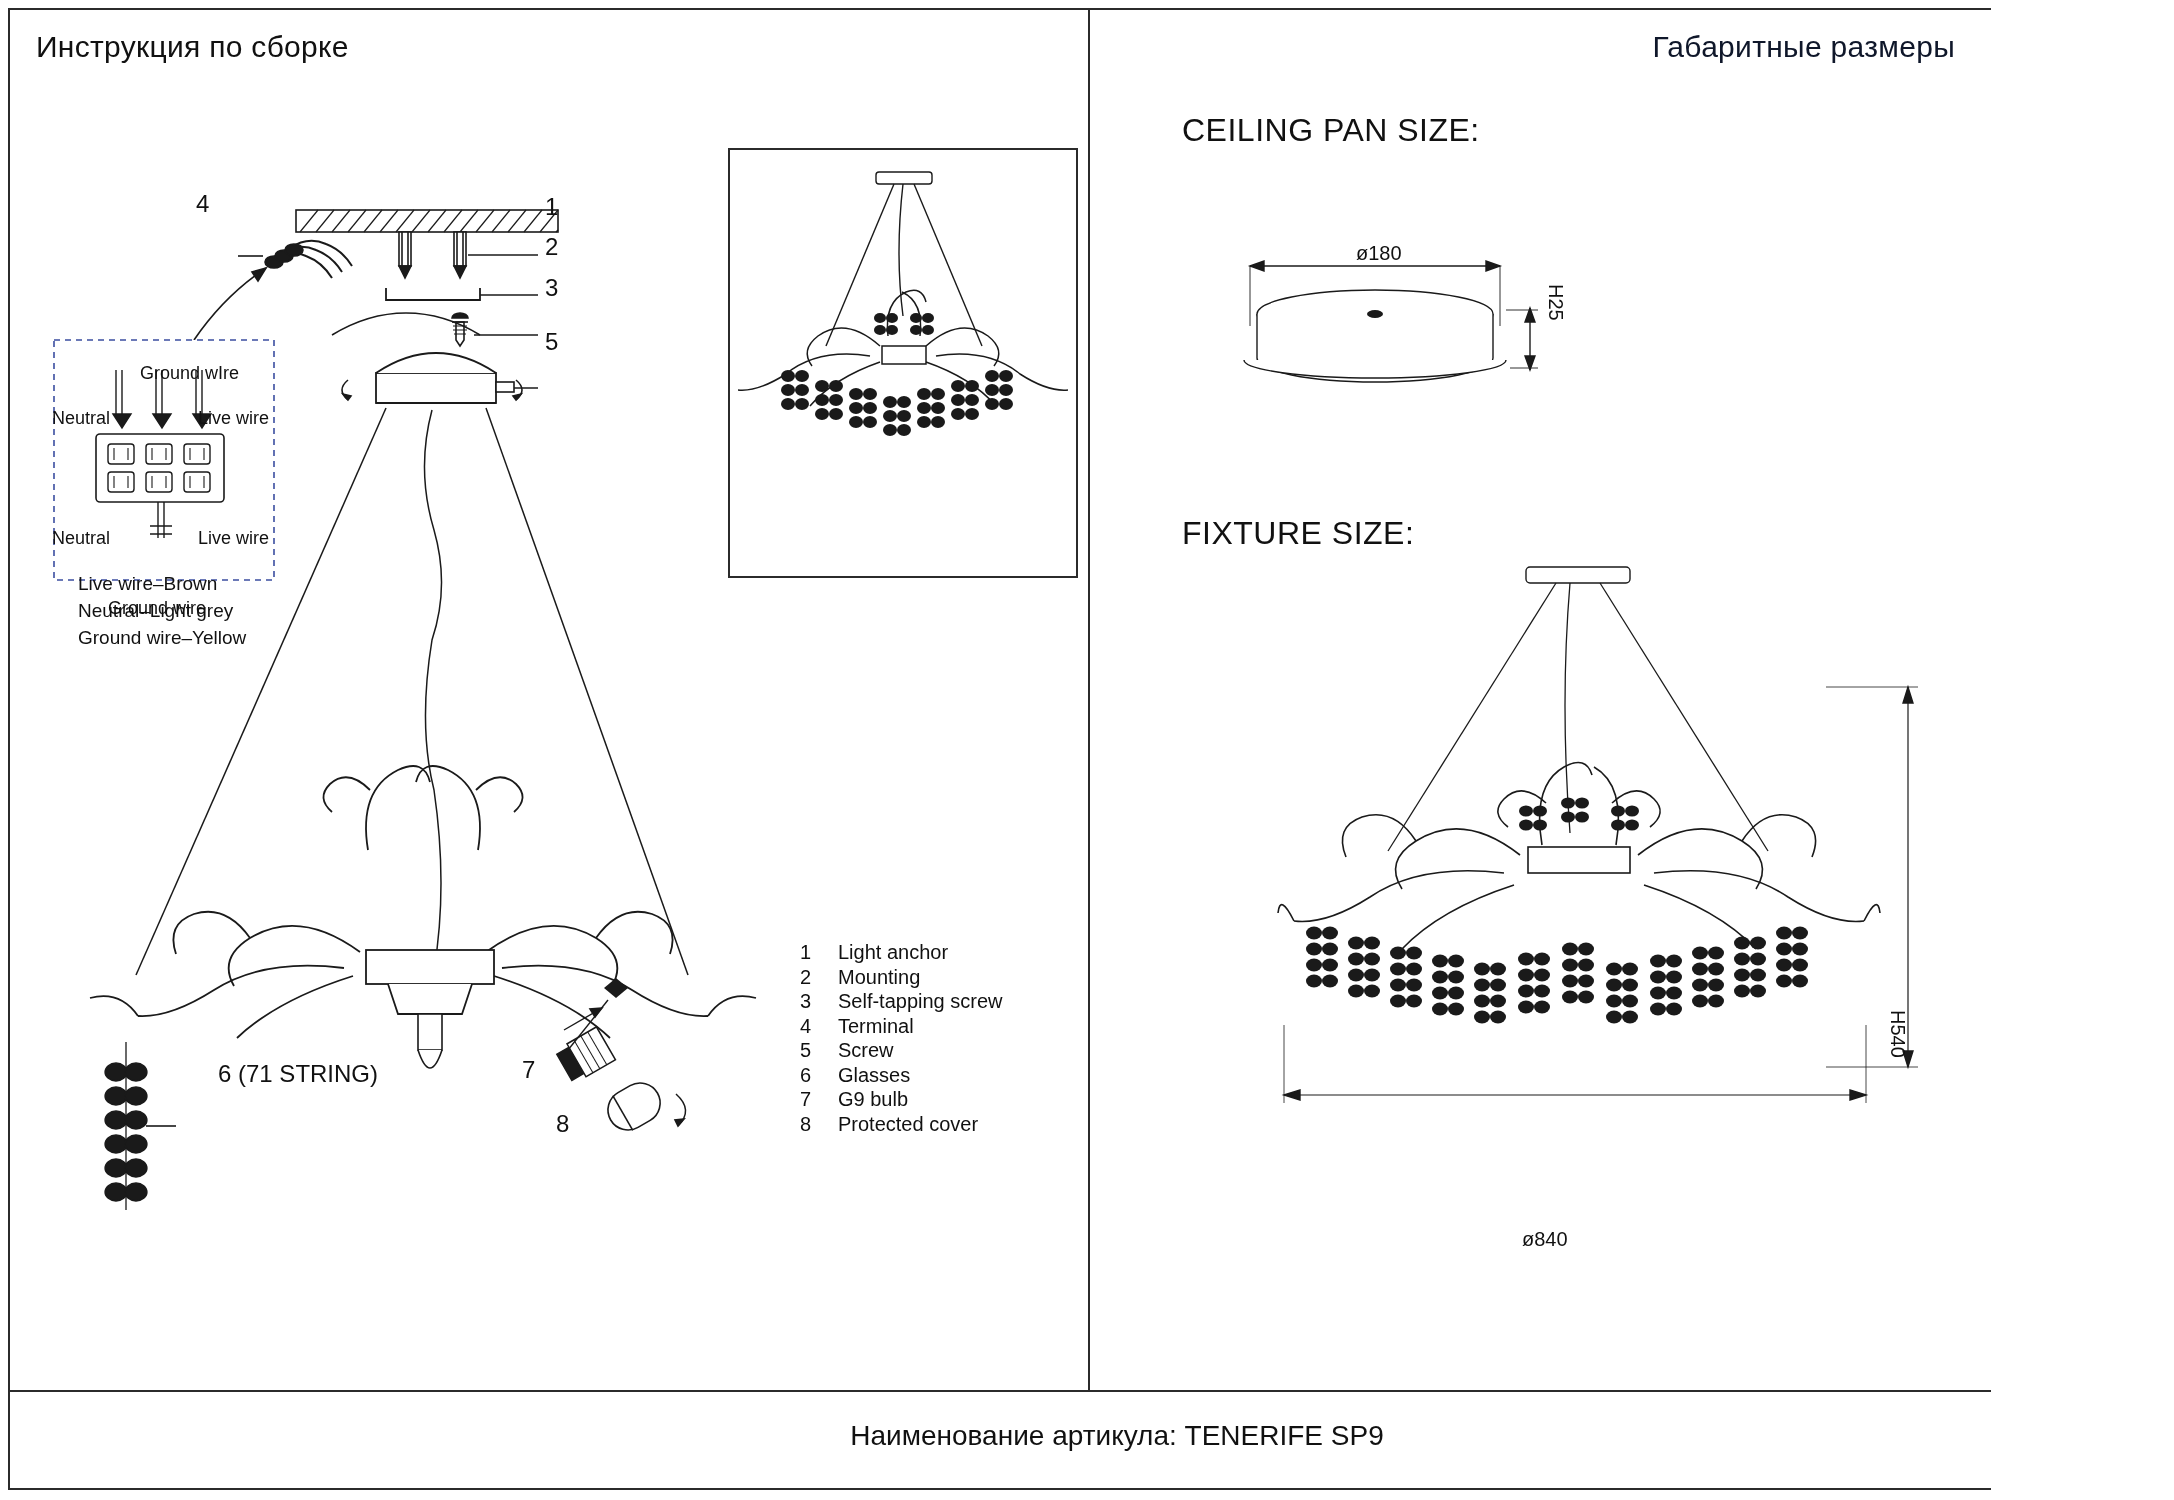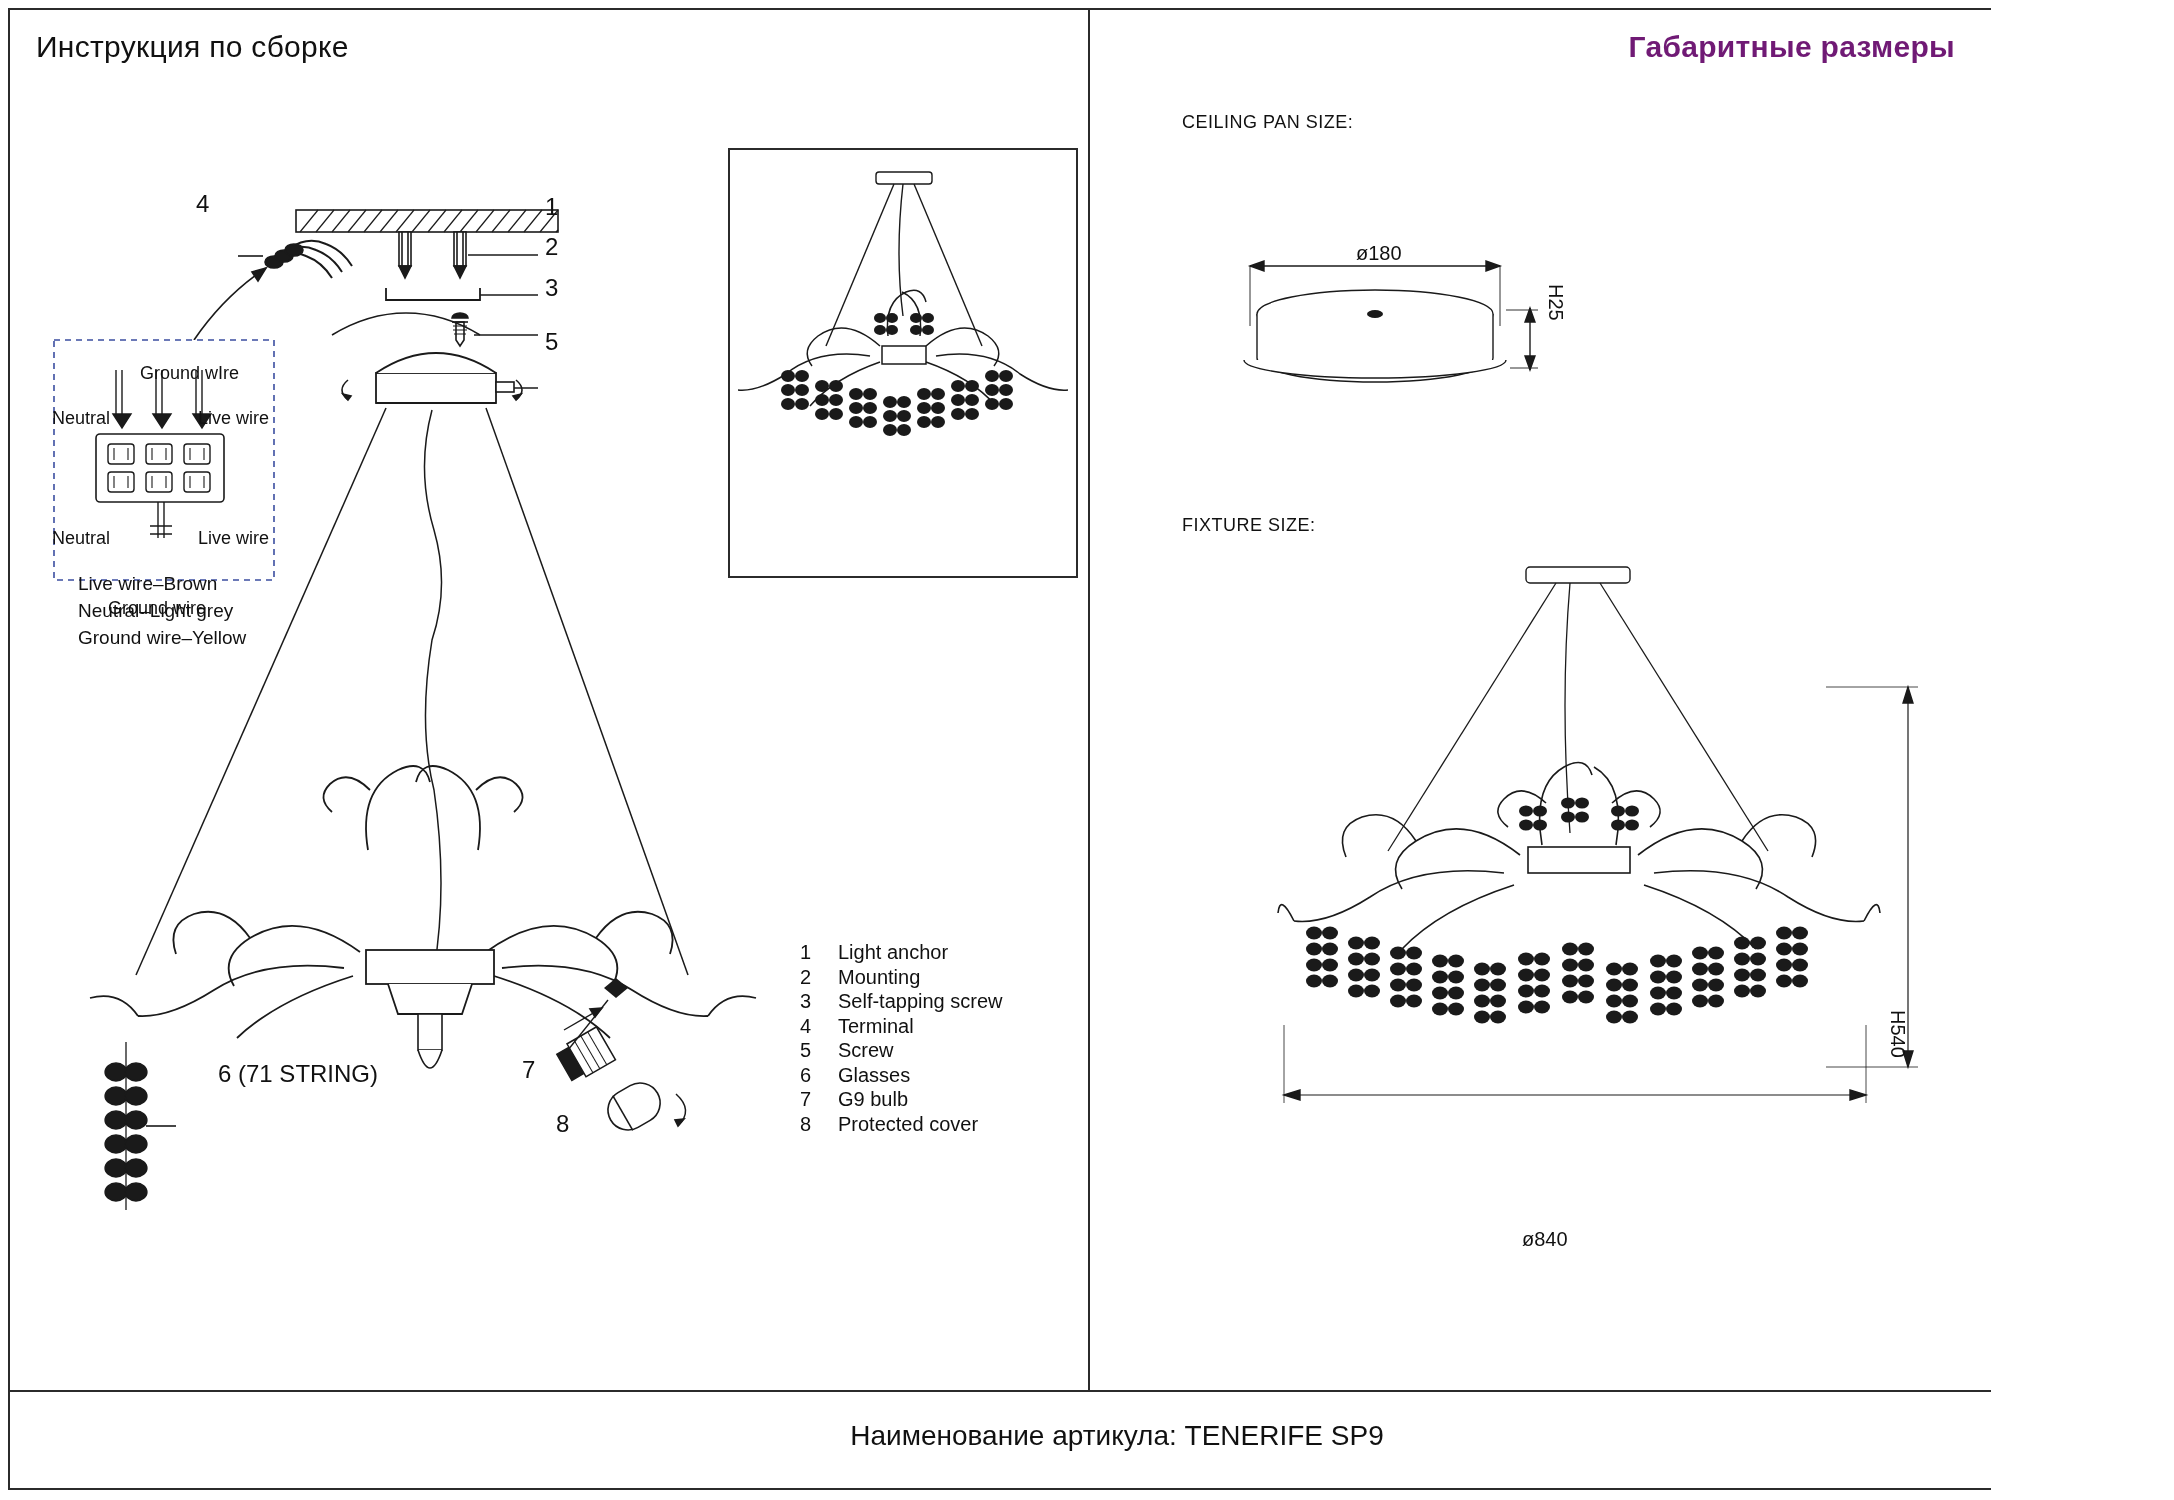--- a/index.html
+++ b/index.html
@@ -50,23 +50,22 @@
     font-size: 30px;
     letter-spacing: 0.3px;
     color: #111;
   }
   .title-right {
     position: absolute;
     right: 36px;
     top: 30px;
     font-size: 30px;
     letter-spacing: 0.3px;
-    color: #701a75;
+    color: #0f172a;
     text-align: right;
-    font-weight: bold;
   }
   .footer {
     position: absolute;
     left: 0;
     top: 1420px;
     width: 2174px;
     text-align: center;
     font-size: 28px;
     color: #111;
     margin-left: 30px;
@@ -75,21 +74,21 @@
     position: absolute;
     font-size: 20px;
     color: #111;
     white-space: nowrap;
   }
   .label-sm {
     font-size: 18px;
   }
   .section-head {
     position: absolute;
-    font-size: 18px;
+    font-size: 32px;
     color: #111;
     white-space: nowrap;
     letter-spacing: 0.5px;
   }
   .parts-list {
     position: absolute;
     left: 800px;
     top: 940px;
     font-size: 20px;
     line-height: 24.5px;

